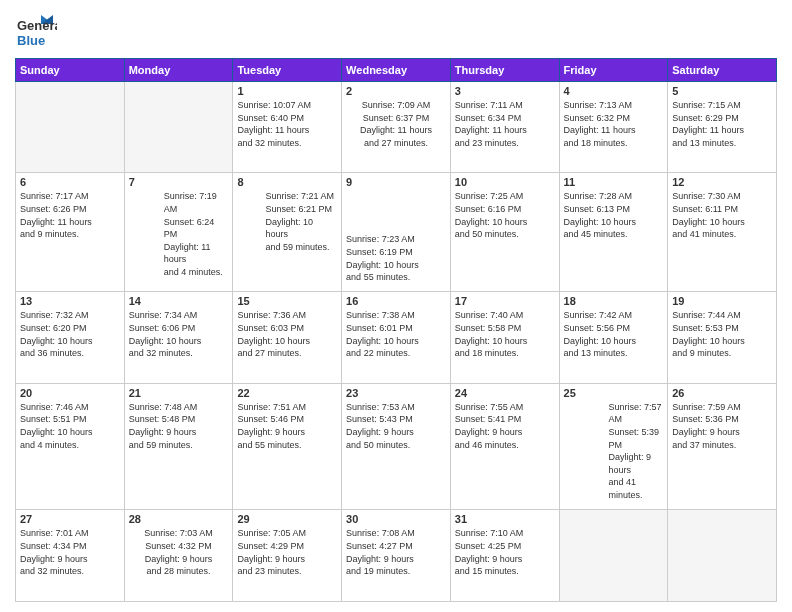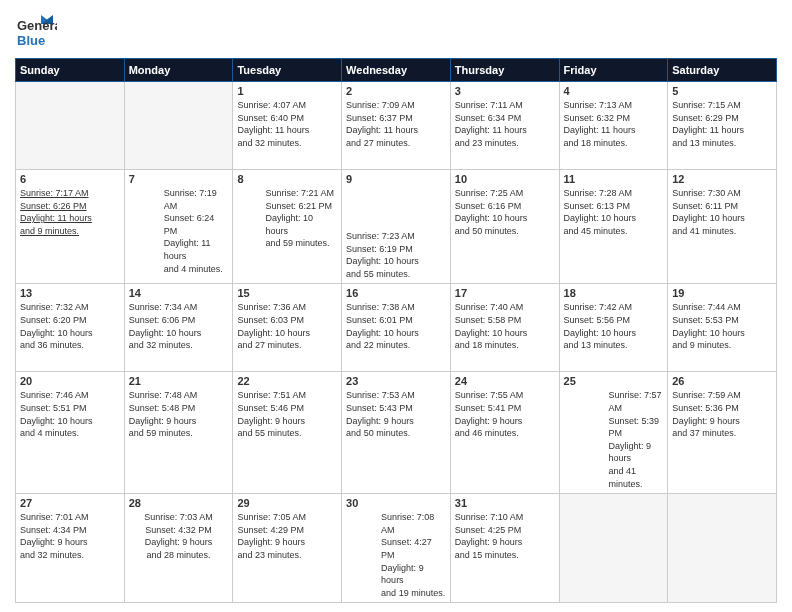--- a/index.html
+++ b/index.html
@@ -42,21 +42,21 @@
       color: #555;
     }
     .calendar {
       flex: 1;
       border: 1px solid #ccc;
       border-collapse: collapse;
       width: 100%;
       table-layout: fixed;
     }
     .calendar th {
-      background: #0f172a;
+      background: #6d28d9;
       color: #fff;
       font-size: 11px;
       font-weight: bold;
       padding: 5px 4px;
       border: 1px solid #1a5a9a;
       text-align: left;
     }
     .calendar td {
       border: 1px solid #ccc;
       vertical-align: top;
@@ -114,28 +114,28 @@
           <th>Friday</th>
           <th>Saturday</th>
         </tr>
     </thead>
     <tbody id="cal-body">
     <tr class="week-row">
           <td class="empty"></td>
           <td class="empty"></td>
           <td>
             <span class="day-num">1</span>
-            <div class="day-info" style="white-space: pre-line;">Sunrise: 4:07 AM
+            <div class="day-info" style="white-space: pre-line;">Sunrise: 10:07 AM
 Sunset: 6:40 PM
 Daylight: 11 hours
 and 32 minutes.</div>
           </td>
           <td>
             <span class="day-num">2</span>
-            <div class="day-info" style="white-space: pre-line;">Sunrise: 7:09 AM
+            <div class="day-info" style="white-space: pre-line; text-align: center;">Sunrise: 7:09 AM
 Sunset: 6:37 PM
 Daylight: 11 hours
 and 27 minutes.</div>
           </td>
           <td>
             <span class="day-num">3</span>
             <div class="day-info" style="white-space: pre-line;">Sunrise: 7:11 AM
 Sunset: 6:34 PM
 Daylight: 11 hours
 and 23 minutes.</div>
@@ -151,21 +151,21 @@
             <span class="day-num">5</span>
             <div class="day-info" style="white-space: pre-line;">Sunrise: 7:15 AM
 Sunset: 6:29 PM
 Daylight: 11 hours
 and 13 minutes.</div>
           </td>
         </tr>
         <tr class="week-row">
           <td>
             <span class="day-num">6</span>
-            <div class="day-info" style="white-space: pre-line; text-decoration: underline;">Sunrise: 7:17 AM
+            <div class="day-info" style="white-space: pre-line;">Sunrise: 7:17 AM
 Sunset: 6:26 PM
 Daylight: 11 hours
 and 9 minutes.</div>
           </td>
           <td>
             <span class="day-num">7</span>
             <div class="day-info" style="white-space: pre-line; margin-left: 35px;">Sunrise: 7:19 AM
 Sunset: 6:24 PM
 Daylight: 11 hours
 and 4 minutes.</div>
@@ -325,21 +325,21 @@
           </td>
           <td>
             <span class="day-num">29</span>
             <div class="day-info" style="white-space: pre-line;">Sunrise: 7:05 AM
 Sunset: 4:29 PM
 Daylight: 9 hours
 and 23 minutes.</div>
           </td>
           <td>
             <span class="day-num">30</span>
-            <div class="day-info" style="white-space: pre-line; margin-left: 35px;">Sunrise: 7:08 AM
+            <div class="day-info" style="white-space: pre-line;">Sunrise: 7:08 AM
 Sunset: 4:27 PM
 Daylight: 9 hours
 and 19 minutes.</div>
           </td>
           <td>
             <span class="day-num">31</span>
             <div class="day-info" style="white-space: pre-line;">Sunrise: 7:10 AM
 Sunset: 4:25 PM
 Daylight: 9 hours
 and 15 minutes.</div>

